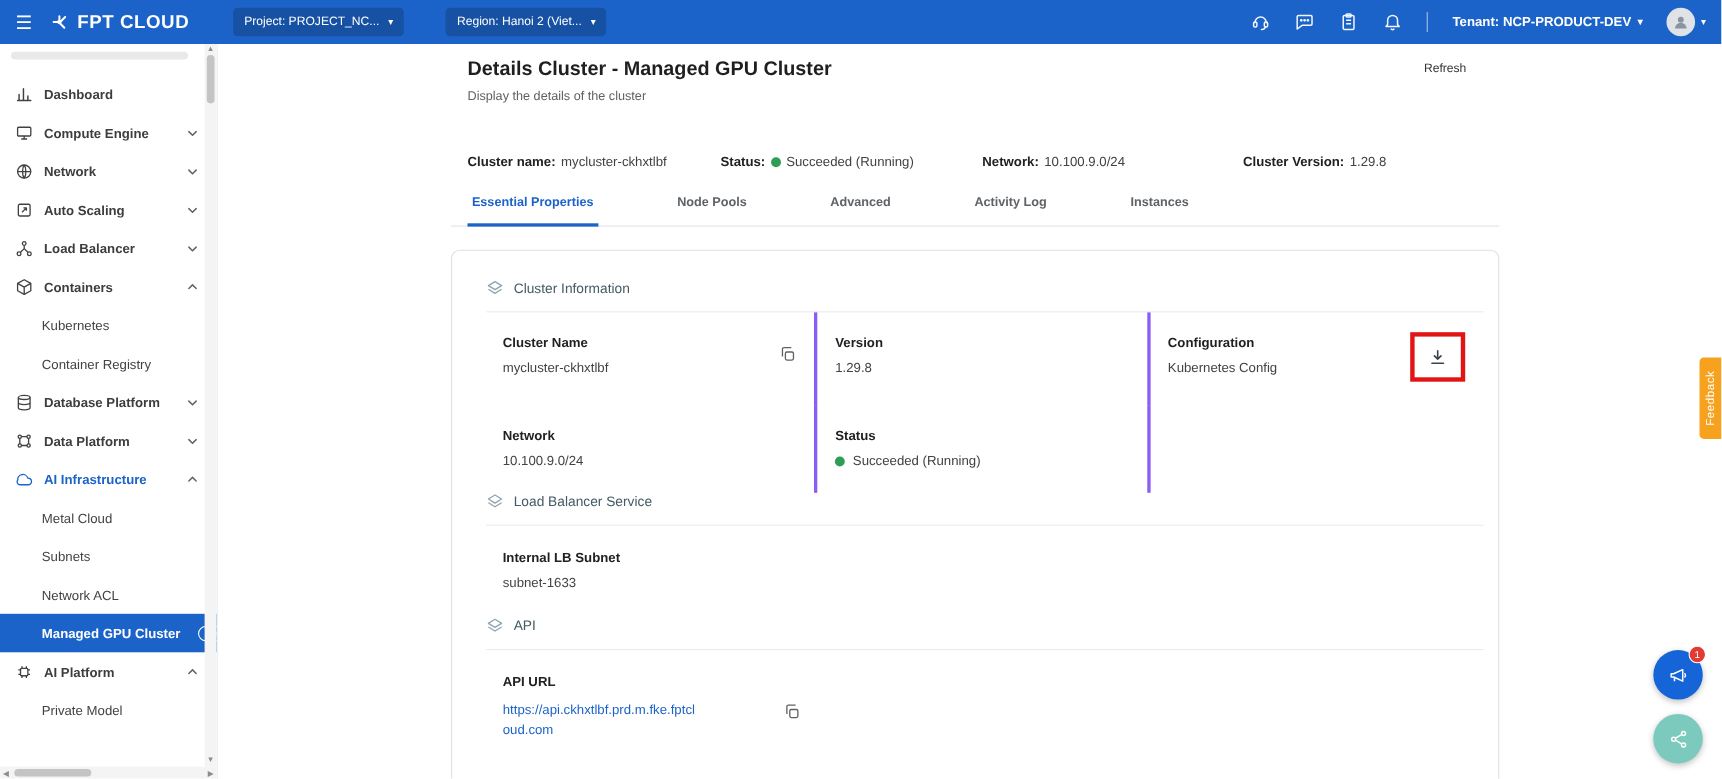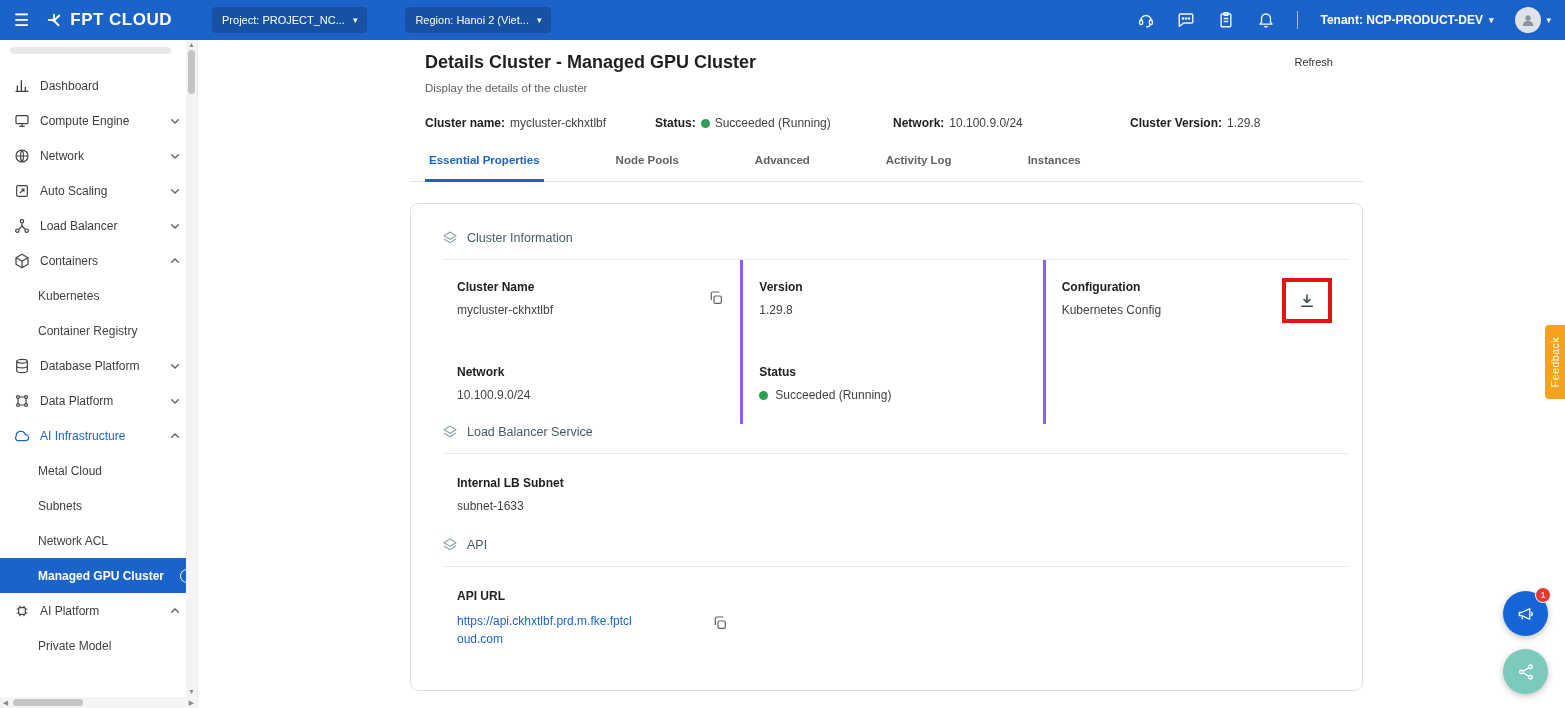--- a/index.html
+++ b/index.html
@@ -36,21 +36,21 @@
 
   
   .sidebar {
     position:absolute; left:0; top:40px; width:198px; bottom:0; background:#fff;
     border-right:1px solid #ececec; z-index:20; overflow:hidden;
   }
   .sb-top-pill { height:7px; background:#e9e9e9; border-radius:6px; margin:7px 26px 0 10px; }
   .sb-list { padding-top:14px; }
   .sb-item {
     display:flex; align-items:center; gap:10px; height:35px; padding:0 14px;
-    font-size:12px; color:#3d3d3d; cursor:pointer; font-weight:400; white-space:nowrap;
+    font-size:12px; color:#3d3d3d; cursor:pointer; font-weight:700; white-space:nowrap;
   }
   .sb-item .lbl { flex:1; overflow:hidden; text-overflow:ellipsis; }
   .sb-item .chev { color:#5f6368; }
   .sb-sub { padding-left:38px; font-weight:400; color:#424242; }
   .sb-blue { color:#1b63c9; }
   .sb-selected { background:#1b63c9; color:#fff; font-weight:bold; }
   .beta-pill {
     border:1px solid #fff; color:#fff; border-radius:9px; font-size:9px;
     padding:1px 7px; margin-left:6px; margin-right:-10px; font-weight:400;
   }
@@ -62,21 +62,21 @@
   .sb-harrow { width:11px; color:#8c8c8c; font-size:7px; text-align:center; cursor:pointer; }
   .sb-hthumb { height:7px; width:70px; background:#c4c4c4; border-radius:4px; margin-left:2px; }
 
   
   .main { position:absolute; left:198px; top:40px; right:0; bottom:0; background:#fff; overflow:hidden; }
   .content { position:relative; width:953px; margin-left:212px; padding-top:12px; }
   .page-title { font-size:18px; font-weight:bold; color:#1f1f1f; margin-left:15px; }
   .page-sub { font-size:11.5px; color:#616161; margin:9px 0 0 15px; }
   .refresh { position:absolute; top:16px; right:30px; font-size:11px; color:#333; cursor:pointer; }
   .summary { display:flex; margin:22px 0 0 15px; font-size:12px; align-items:center; }
-  .sum-item { display:flex; align-items:center; gap:5px; }
+  .sum-item { display:flex; align-items:center; gap:5px;margin-top:24px; }
   .sum-item b { font-weight:bold; color:#212121; }
   .sum-item span { color:#424242; }
   .sum-1 { width:230px; } .sum-2 { width:238px; } .sum-3 { width:237px; }
   .dot { width:9px; height:9px; border-radius:50%; background:#2f9e55; display:inline-block; }
 
   .tabs { display:flex; margin-top:24px; border-bottom:1px solid #e3e3e3; padding-left:15px; }
   .tab {
     font-size:11.5px; font-weight:bold; color:#5f6368; padding:0 4px 13px 4px;
     margin-right:68px; cursor:pointer; white-space:nowrap;
   }

